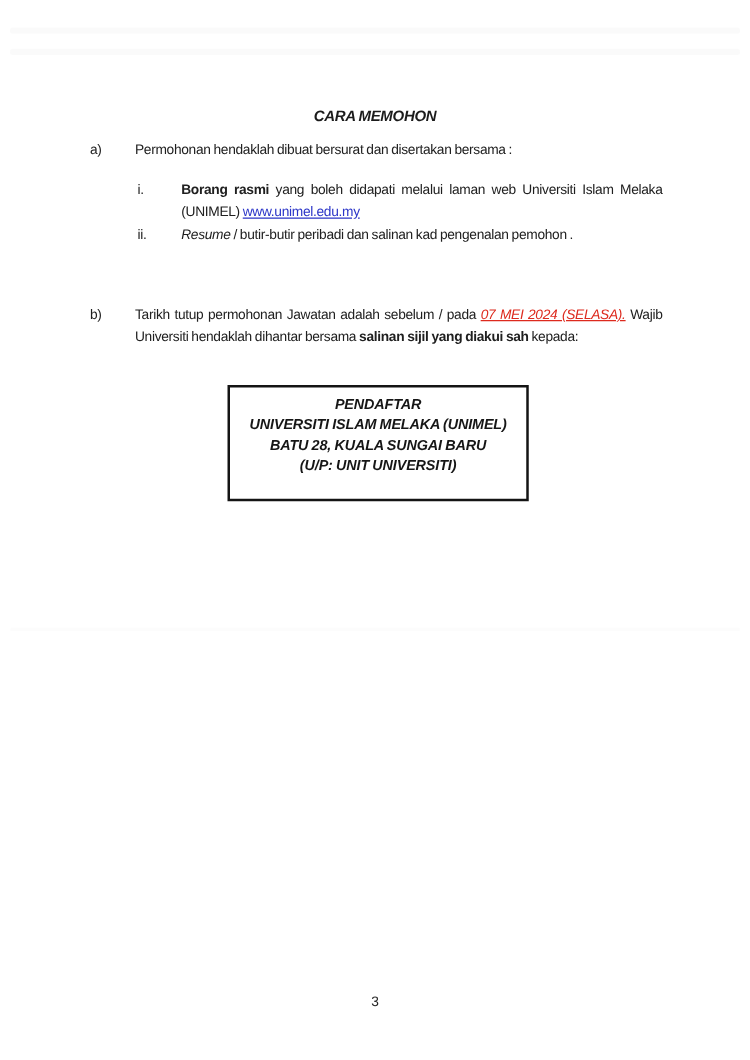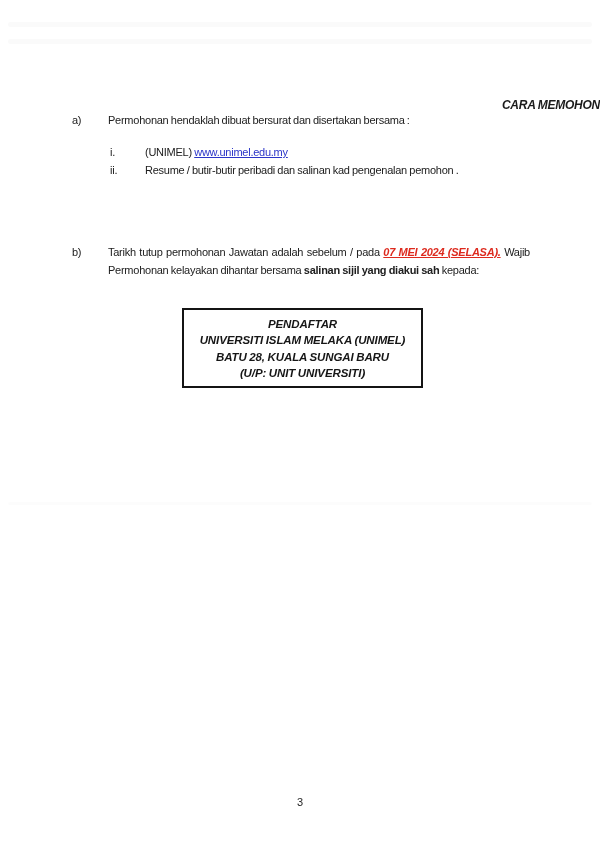--- a/index.html
+++ b/index.html
@@ -27,24 +27,24 @@
     height: 5px;
     background: rgba(0,0,0,0.018);
     border-radius: 2px;
   }
   .band-1 { top: 22px; }
   .band-2 { top: 39px; }
   .band-3 { top: 502px; height: 3px; background: rgba(0,0,0,0.012); }
 
   .doc-title {
     position: absolute;
-    top: 96px;
+    top: 84px;
     left: 0;
     width: 100%;
-    text-align: right;
+    text-align: center;
     font-weight: bold;
     font-style: italic;
     font-size: 12px;
     color: #1b1b1b;
   }
 
   .row {
     position: absolute;
     display: flex;
     align-items: flex-start;
@@ -79,41 +79,42 @@
 
   .jline {
     text-align: justify;
     text-align-last: justify;
     white-space: nowrap;
   }
   .b {
     font-weight: bold;
   }
   .i {
+    font-style: italic;
   }
   .link {
     color: #2b35c8;
     text-decoration: underline;
     margin-top: 31px;
   }
   .deadline {
     color: #dd2a1e;
-    font-weight: bold;
+    font-weight: normal;
     font-style: italic;
     text-decoration: underline;
   }
 
   .address-box {
     position: absolute;
     top: 308px;
     left: 182px;
     width: 241px;
     box-sizing: border-box;
     border: 2px solid #141414;
-    padding: 6px 2px 4px 2px;
+    padding: 6px 2px 17px 2px;
     text-align: center;
     font-weight: bold;
     font-style: italic;
     font-size: 11.5px;
     line-height: 16.4px;
     color: #161616;
     letter-spacing: -0.1px;
   }
 
   .page-number {
@@ -140,38 +141,39 @@
   <div class="row row-a">
     <div class="lvl1-label">a)</div>
     <div class="lvl1-text">Permohonan hendaklah dibuat bersurat dan disertakan bersama :</div>
   </div>
 
   <div class="sub-items">
 
     <div class="sub-row">
       <div class="lvl2-label">i.</div>
       <div class="lvl2-text">
+        <div class="jline"><span class="b">Borang rasmi</span><span> yang boleh didapati melalui laman web Universiti Islam Melaka</span></div>
         <div><span>(UNIMEL) </span><span class="link">www.unimel.edu.my</span></div>
       </div>
     </div>
 
     <div class="sub-row">
       <div class="lvl2-label">ii.</div>
       <div class="lvl2-text"><span class="i">Resume</span><span> / butir-butir peribadi dan salinan kad pengenalan pemohon .</span></div>
     </div>
 
 
 
   </div>
 
   <div class="row row-b">
     <div class="lvl1-label">b)</div>
     <div class="lvl1-text">
       <div class="jline"><span>Tarikh tutup permohonan Jawatan adalah sebelum / pada </span><span class="deadline">07 MEI 2024 (SELASA).</span><span> Wajib</span></div>
-      <div><span>Permohonan kelayakan dihantar bersama </span><span class="b">salinan sijil yang diakui sah</span><span> kepada:</span></div>
+      <div><span>Universiti hendaklah dihantar bersama </span><span class="b">salinan sijil yang diakui sah</span><span> kepada:</span></div>
     </div>
   </div>
 
   <div class="address-box">
     <div>PENDAFTAR</div>
     <div>UNIVERSITI ISLAM MELAKA (UNIMEL)</div>
     <div>BATU 28, KUALA SUNGAI BARU</div>
     <div>(U/P: UNIT UNIVERSITI)</div>
   </div>
 

